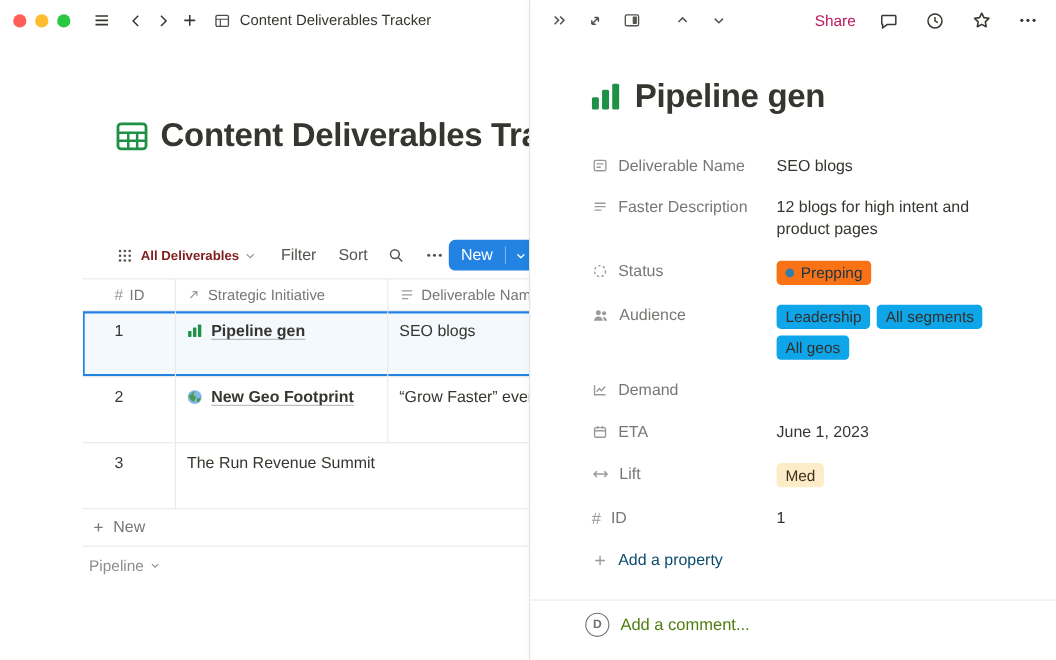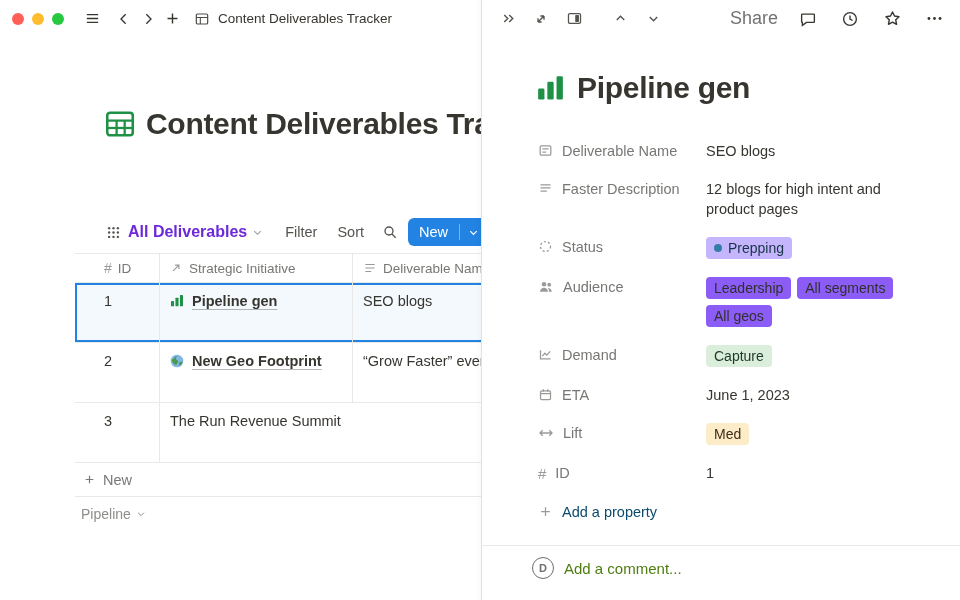--- a/index.html
+++ b/index.html
@@ -9,29 +9,29 @@
 
   
   .topbar{position:absolute;top:0;left:0;width:960px;height:37px;z-index:30}
   .tb-left{position:absolute;left:12px;top:0;height:37px;display:flex;align-items:center}
   .traffic{display:flex;gap:8px;margin-right:16px}
   .light{width:12px;height:12px;border-radius:50%}
   .light.red{background:#ff5f57}.light.yellow{background:#febc2e}.light.green{background:#28c840}
   .tb-ic{display:inline-flex;align-items:center;justify-content:center;width:24px;height:26px;border-radius:4px;cursor:pointer}
   .tb-title{font-size:13.5px;color:#37352f;margin-left:4px;white-space:nowrap}
   .tb-right{position:absolute;right:14px;top:0;height:37px;display:flex;align-items:center;gap:18px}
-  .share{font-size:18px;color:#737373;cursor:pointer}
+  .share{font-size:14px;color:#be185d;cursor:pointer}
 
   
   .main{position:absolute;left:0;top:37px;width:481px;height:563px;overflow:hidden;background:#fff}
   .page-head{position:absolute;left:103px;top:70px;display:flex;align-items:center;gap:9px;white-space:nowrap}
   .page-title{font-size:30px;font-weight:700;letter-spacing:-.3px;color:#37352f}
 
   .toolbar{position:absolute;left:106px;top:181px;height:28px;display:flex;align-items:center;white-space:nowrap}
-  .view-name{font-size:16px;font-weight:700;margin-left:7px;color:#6d28d9}
+  .view-name{font-size:12px;font-weight:700;margin-left:7px;color:#7f1d1d}
   .tool-txt{font-size:14.5px;color:#55534e;margin-left:22px;cursor:pointer}
   .tool-ic{margin-left:18px;display:inline-flex;cursor:pointer}
   .new-btn{position:absolute;left:408px;top:181px;width:86px;height:28px;background:#2383e2;border:none;border-radius:6px;color:#fff;display:flex;align-items:center;cursor:pointer;font-family:inherit}
   .new-btn .lbl{font-size:14.5px;font-weight:500;padding:0 11px}
   .new-btn .sep{width:1px;height:16px;background:rgba(255,255,255,.4)}
   .new-btn .chev{padding:0 8px;display:flex}
 
   .dbtable{position:absolute;left:75px;top:216px;width:505px}
   .t-hrow{display:flex;height:30px;border-top:1px solid #e9e9e8;border-bottom:1px solid #e9e9e8}
   .t-hcell{display:flex;align-items:center;gap:6px;font-size:13.5px;color:#787774;border-right:1px solid #e9e9e8;overflow:hidden;white-space:nowrap}
@@ -51,22 +51,22 @@
   .peek-controls{position:absolute;left:0;top:0;height:37px;display:flex;align-items:center;padding-left:14px;gap:9px}
   .peek-title{position:absolute;left:52px;top:71px;display:flex;align-items:center;gap:10px}
   .peek-title h2{font-size:30px;font-weight:700;letter-spacing:-.3px;color:#37352f}
   .props{position:absolute;left:56px;top:132px;right:20px}
   .prop-row{display:flex;align-items:flex-start;padding:9px 0;cursor:pointer}
   .prop-label{display:flex;align-items:flex-start;gap:9px;width:168px;flex:none;color:#787774;font-size:14.5px;line-height:20px}
   .prop-label .pic{margin-top:2px;flex:none;display:inline-flex}
   .prop-value{flex:1;font-size:14.5px;line-height:20px;color:#37352f;max-width:200px}
   .pills{display:flex;flex-wrap:wrap;gap:6px}
   .pill{display:inline-flex;align-items:center;height:22px;padding:0 8px;border-radius:4px;font-size:14px;white-space:nowrap;cursor:pointer}
-  .pill.blue{background:#c4b5fd;color:#183347}
-  .pill.gray{background:#8b5cf6;color:#32302c}
+  .pill.blue{background:#f97316;color:#183347}
+  .pill.gray{background:#0ea5e9;color:#32302c}
   .pill.green{background:#dbeddb;color:#1c3829}
   .pill.yellow{background:#fdecc8;color:#402c1b}
   .dot{width:8px;height:8px;border-radius:50%;background:#337ea9;margin-right:6px;flex:none}
   .addprop{color:#9b9a97}
   .peek-divider{position:absolute;left:0;right:0;top:545px;border-top:1px solid #e9e9e8}
   .comment-row{position:absolute;left:50px;top:557px;right:20px;display:flex;align-items:center;gap:10px}
   .avatar{width:22px;height:22px;border-radius:50%;border:1.4px solid #6f6e6b;color:#6f6e6b;font-size:11px;font-weight:700;display:flex;align-items:center;justify-content:center;flex:none}
   .comment-ph{font-size:15px;color:#4d7c0f;cursor:text}
   .hash{font-size:14px;color:#9b9a97;font-weight:400}
 </style>
@@ -331,25 +331,20 @@
 
       <div class="prop-row">
         <div class="prop-label">
           <span class="pic">
             <svg width="15" height="15" viewBox="0 0 24 24" fill="none" stroke="#9b9a97" stroke-width="2">
                 <path d="M4 5v14h16M7 14.5l4-4.5 3 3 5.5-6"></path>
               </svg>
           </span>
           <span>Demand</span>
         </div>
-        <div class="prop-value">
-          <span class="pill green">
-              <span>Capture</span>
-            </span>
-        </div>
       </div>
 
       <div class="prop-row">
         <div class="prop-label">
           <span class="pic">
             <svg width="15" height="15" viewBox="0 0 24 24" fill="none" stroke="#9b9a97" stroke-width="2">
                 <rect x="4" y="6" width="16" height="14" rx="2"></rect>
                 <path d="M4 10.5h16M8.5 3.5v4M15.5 3.5v4"></path>
               </svg>
           </span>

